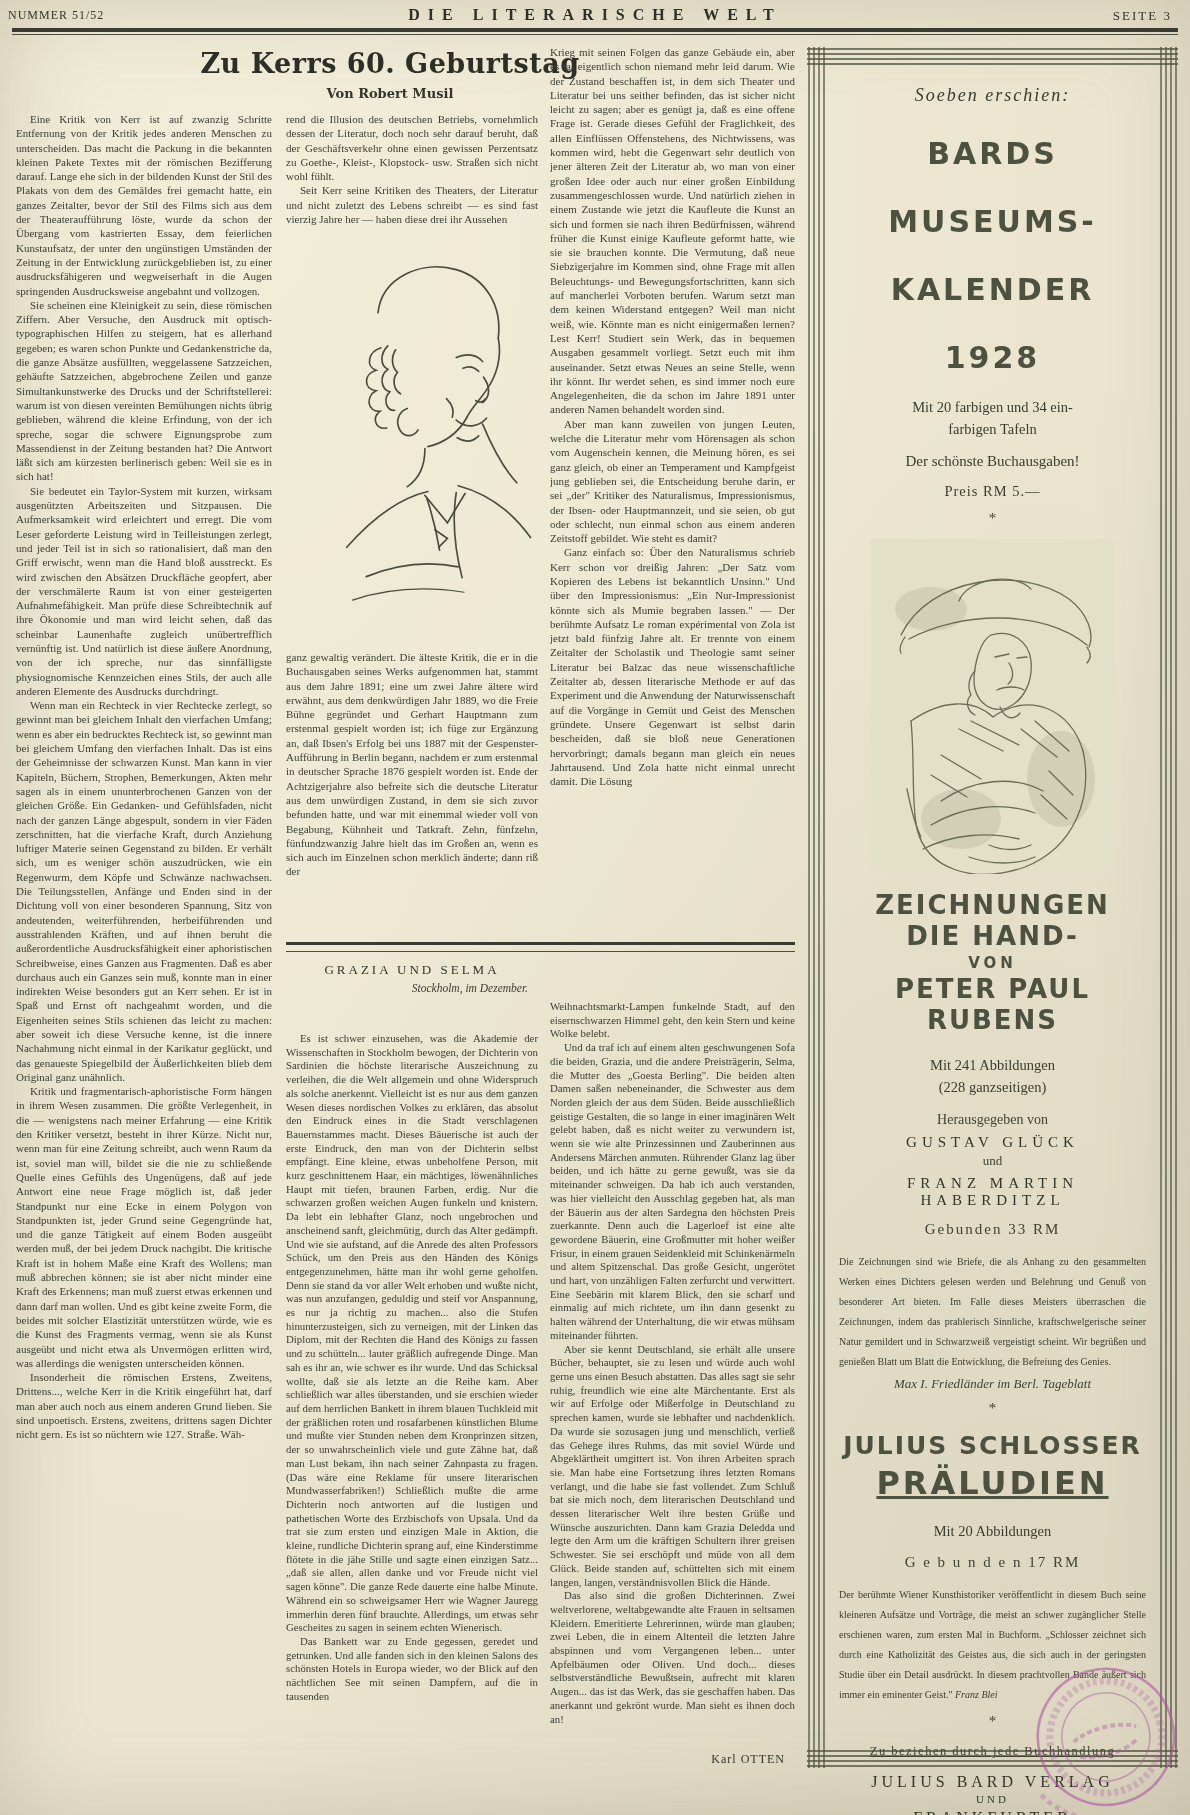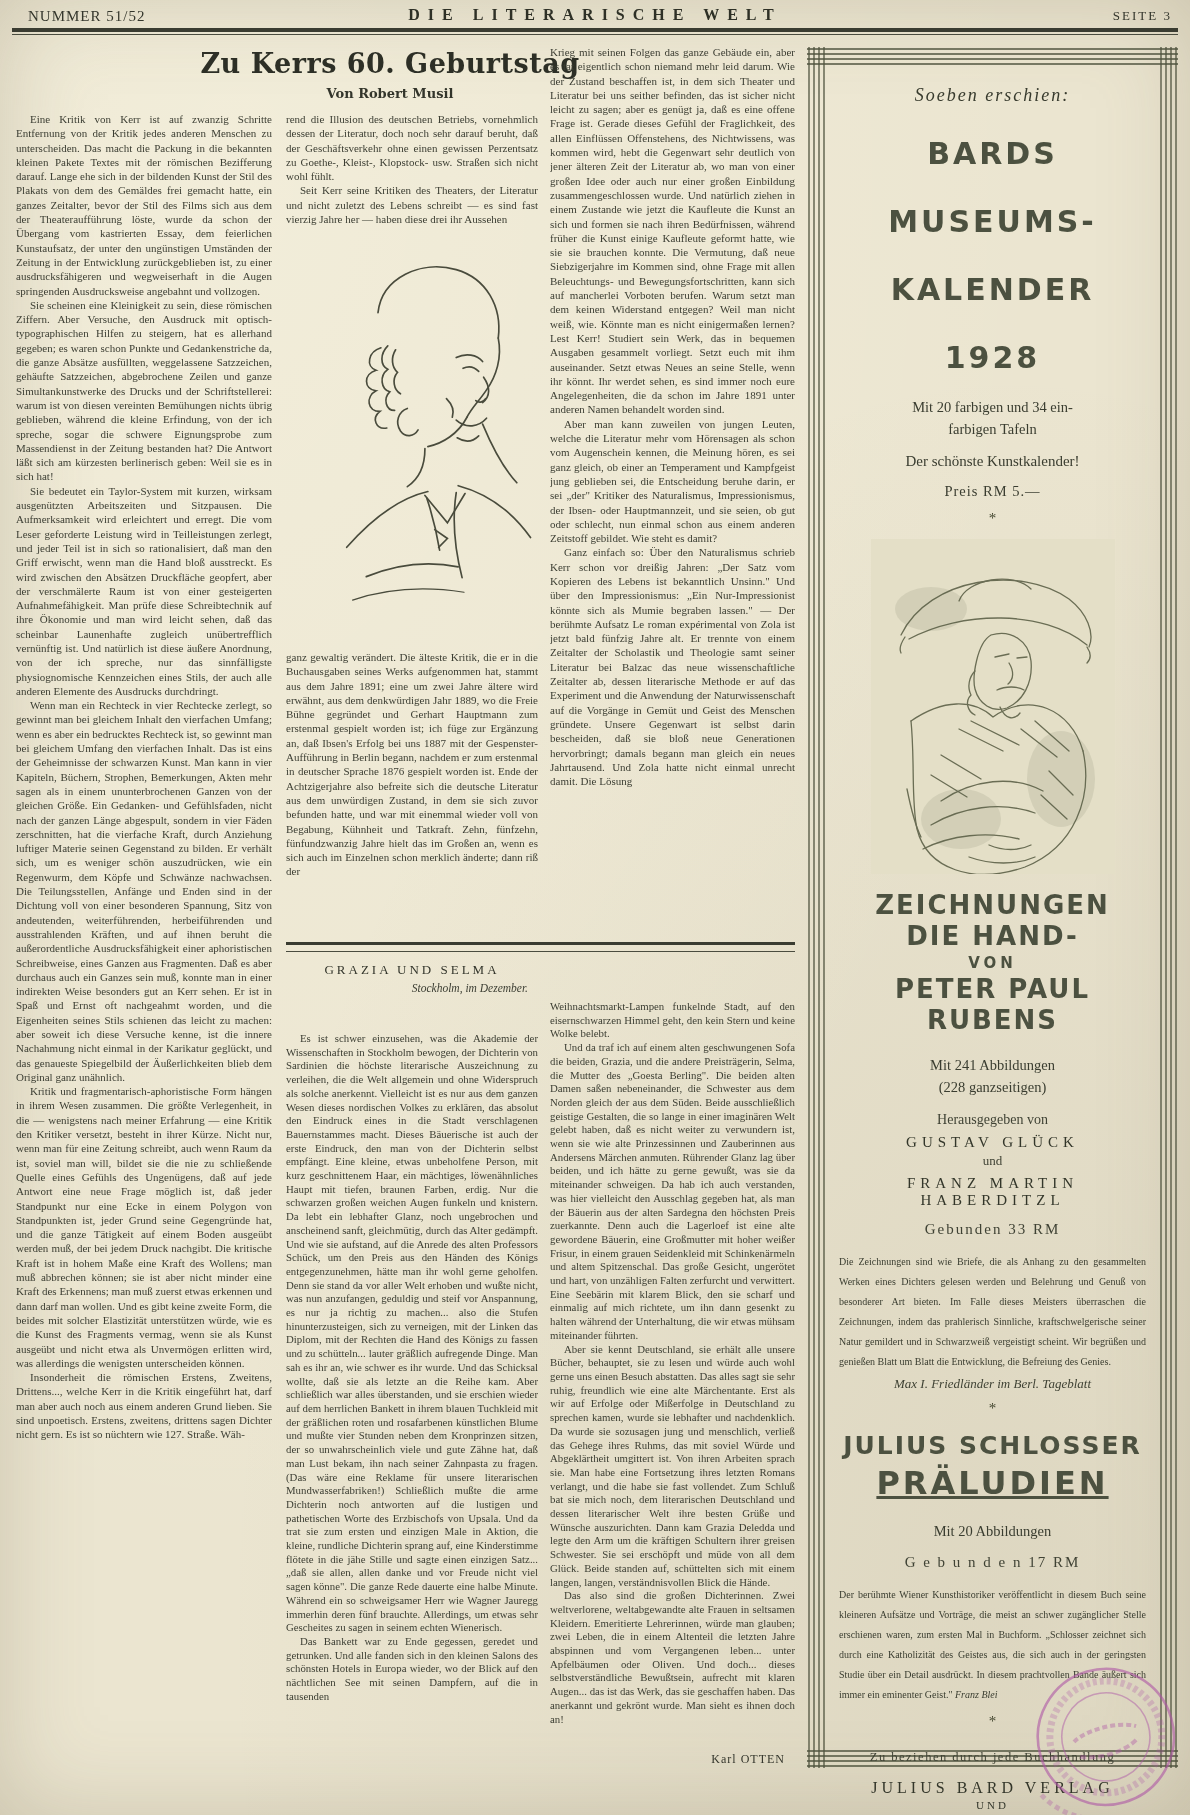--- a/index.html
+++ b/index.html
@@ -8,21 +8,21 @@
     background:
       radial-gradient(ellipse at 20% 10%, rgba(255,252,235,.35), rgba(0,0,0,0) 60%),
       radial-gradient(ellipse at 85% 90%, rgba(120,110,80,.12), rgba(0,0,0,0) 55%),
       #ebe5d0;
     box-shadow: inset 0 0 90px rgba(110,100,70,.25);
     overflow:hidden;
     font-family:"Liberation Serif", serif;
     color:#3c3e33;
   }
   
-  .hdr-left{position:absolute;left:28px;top:8px;font-size:15px;letter-spacing:1px;color:#34362c;}
+  .hdr-left{position:absolute;left:8px;top:8px;font-size:12px;letter-spacing:1px;color:#34362c;}
   .hdr-center{position:absolute;left:0;right:0;top:6px;text-align:center;font-size:16px;font-weight:bold;letter-spacing:8px;color:#2e3026;}
   .hdr-right{position:absolute;right:18px;top:8px;font-size:13px;letter-spacing:2px;color:#34362c;}
   .rule-a{position:absolute;left:12px;right:12px;top:28px;height:4px;background:#3a3c31;}
   .rule-b{position:absolute;left:12px;right:12px;top:34px;height:1px;background:#4a4c3f;}
 
   
   .kerr-title{position:absolute;left:150px;top:48px;width:480px;text-align:center;}
   .kerr-title h1{margin:0;font-family:"DejaVu Serif",serif;font-weight:bold;font-size:27px;color:#2d2f26;letter-spacing:.5px;}
   .kerr-byline{margin-top:7px;font-family:"DejaVu Serif",serif;font-weight:bold;font-size:13px;color:#33352b;}
 
@@ -70,21 +70,21 @@
   .rubens-t .disp-line:nth-child(3){font-size:15px;line-height:22px;letter-spacing:4px;}
   .ed-intro{margin-top:14px;font-size:14px;}
   .ed-name{font-size:15px;letter-spacing:5px;margin-top:6px;color:#33362a;}
   .ed-join{font-size:13px;margin-top:2px;}
   .binding{margin-top:12px;font-size:15px;letter-spacing:2px;}
   .review{margin-top:14px;text-align:justify;font-size:10px;line-height:20px;color:#3a3d30;}
   .attr{margin-top:4px;font-style:italic;font-size:13px;text-align:center;}
   .schlosser-a{margin-top:14px;font-family:"DejaVu Sans",sans-serif;font-weight:bold;font-size:25px;letter-spacing:2px;color:#4c5140;}
   .schlosser-t{font-family:"DejaVu Sans",sans-serif;font-weight:bold;font-size:32px;letter-spacing:3px;color:#4c5140;margin-top:4px;text-decoration:underline;}
   .attr-inline{font-style:italic;}
-  .order{margin-top:20px;font-size:12.5px;letter-spacing:1.5px;}
+  .order{margin-top:14px;font-size:12.5px;letter-spacing:1.5px;text-decoration:underline;}
   .pub{margin-top:12px;}
   .pub .pub-line{font-size:16px;letter-spacing:4px;line-height:21px;color:#33362a;}
   .pub .pub-line:nth-child(2){font-size:11px;letter-spacing:3px;line-height:15px;}
   .pub .pub-line:nth-child(5){font-size:14px;letter-spacing:3px;}
 
   
   .stamp{position:absolute;left:1018px;top:1655px;width:175px;height:165px;transform:rotate(-16deg);opacity:.8;}
 </style>
 </head>
 <body>
@@ -201,21 +201,21 @@
 
       <div class="disp bards">
           <div class="disp-line">BARDS</div>
           <div class="disp-line">MUSEUMS-</div>
           <div class="disp-line">KALENDER</div>
           <div class="disp-line">1928</div>
         </div>
 
       <div class="ad-serif mt18">Mit 20 farbigen und 34 ein-</div>
       <div class="ad-serif">farbigen Tafeln</div>
-      <div class="ad-serif tagline">Der schönste Kunstkalender!</div>
+      <div class="ad-serif tagline">Der schönste Buchausgaben!</div>
       <div class="ad-serif price">Preis RM 5.—</div>
       <div class="star">*</div>
 
       <div class="rubens-img">
         <svg viewBox="0 0 244 335" xmlns="http://www.w3.org/2000/svg">
           <rect x="0" y="0" width="244" height="335" fill="#e4dfc7"></rect>
           <g fill="none" stroke="#5d6148" stroke-width="1.3" stroke-linecap="round" opacity="0.9">
             <path d="M30,96 C58,38 150,26 198,60 C216,74 224,94 218,108"></path>
             <path d="M38,100 C90,72 172,70 216,106"></path>
             <path d="M88,62 C96,40 142,32 160,50"></path>

